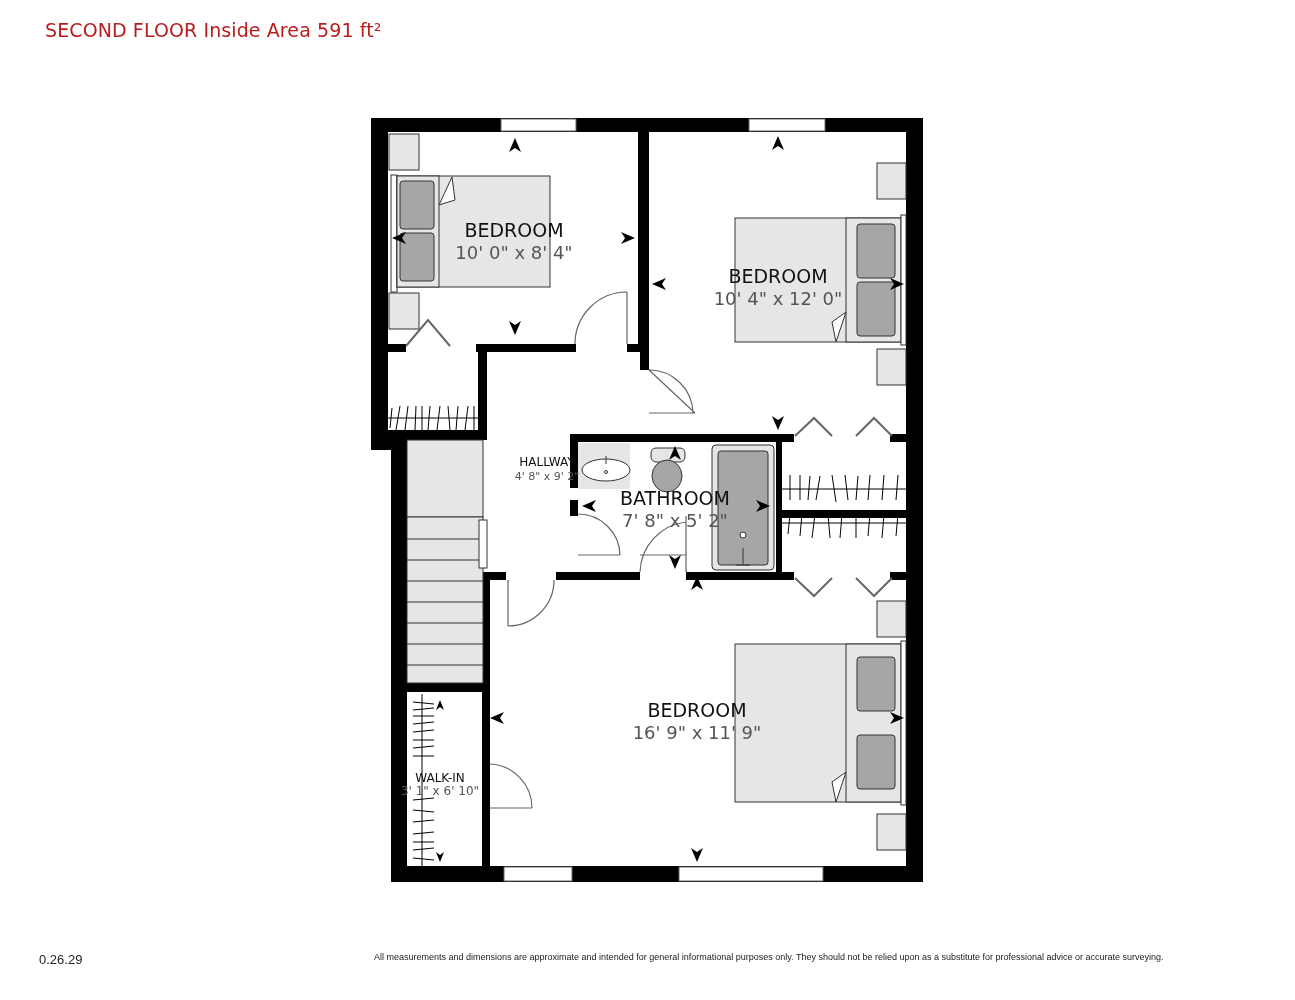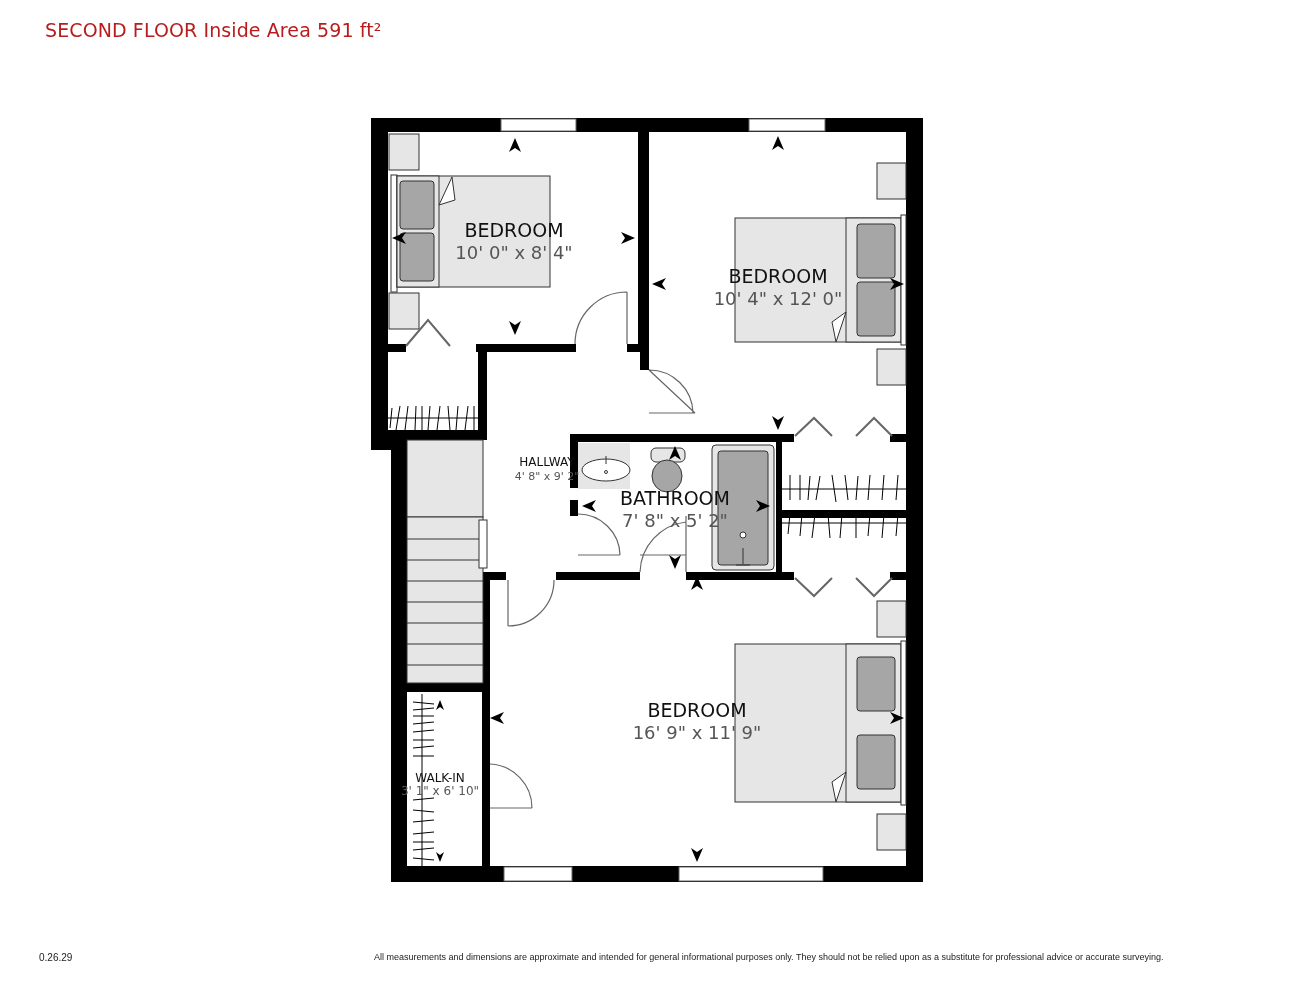--- a/index.html
+++ b/index.html
@@ -1,18 +1,18 @@
 <!DOCTYPE html>
 <html><head>
 <meta charset="utf-8">
 <style>
   html, body { margin:0; padding:0; background:#ffffff; }
   body { width:1295px; height:1000px; position:relative; overflow:hidden; font-family:"DejaVu Sans", sans-serif; }
   .title { position:absolute; left:39px; top:19px; font-size:19px; color:#b91c1c; letter-spacing:0.1px;margin-left:6px; }
-  .version { position:absolute; left:39px; top:952px; font-size:10px; color:#222; font-family:"Liberation Sans", sans-serif; }
+  .version { position:absolute; left:39px; top:952px; font-size:13px; color:#222; font-family:"Liberation Sans", sans-serif; }
   .disclaimer { position:absolute; left:374px; top:952px; font-size:9px; color:#222; font-family:"Liberation Sans", sans-serif; white-space:nowrap; }
   svg.plan { position:absolute; left:0; top:0; }
   .rl { font-family:"DejaVu Sans", sans-serif; fill:#111; }
   .rd { font-family:"DejaVu Sans", sans-serif; fill:#555; }
 </style>
 </head>
 <body>
 
 <div class="title">SECOND FLOOR Inside Area 591 ft²</div>
 

